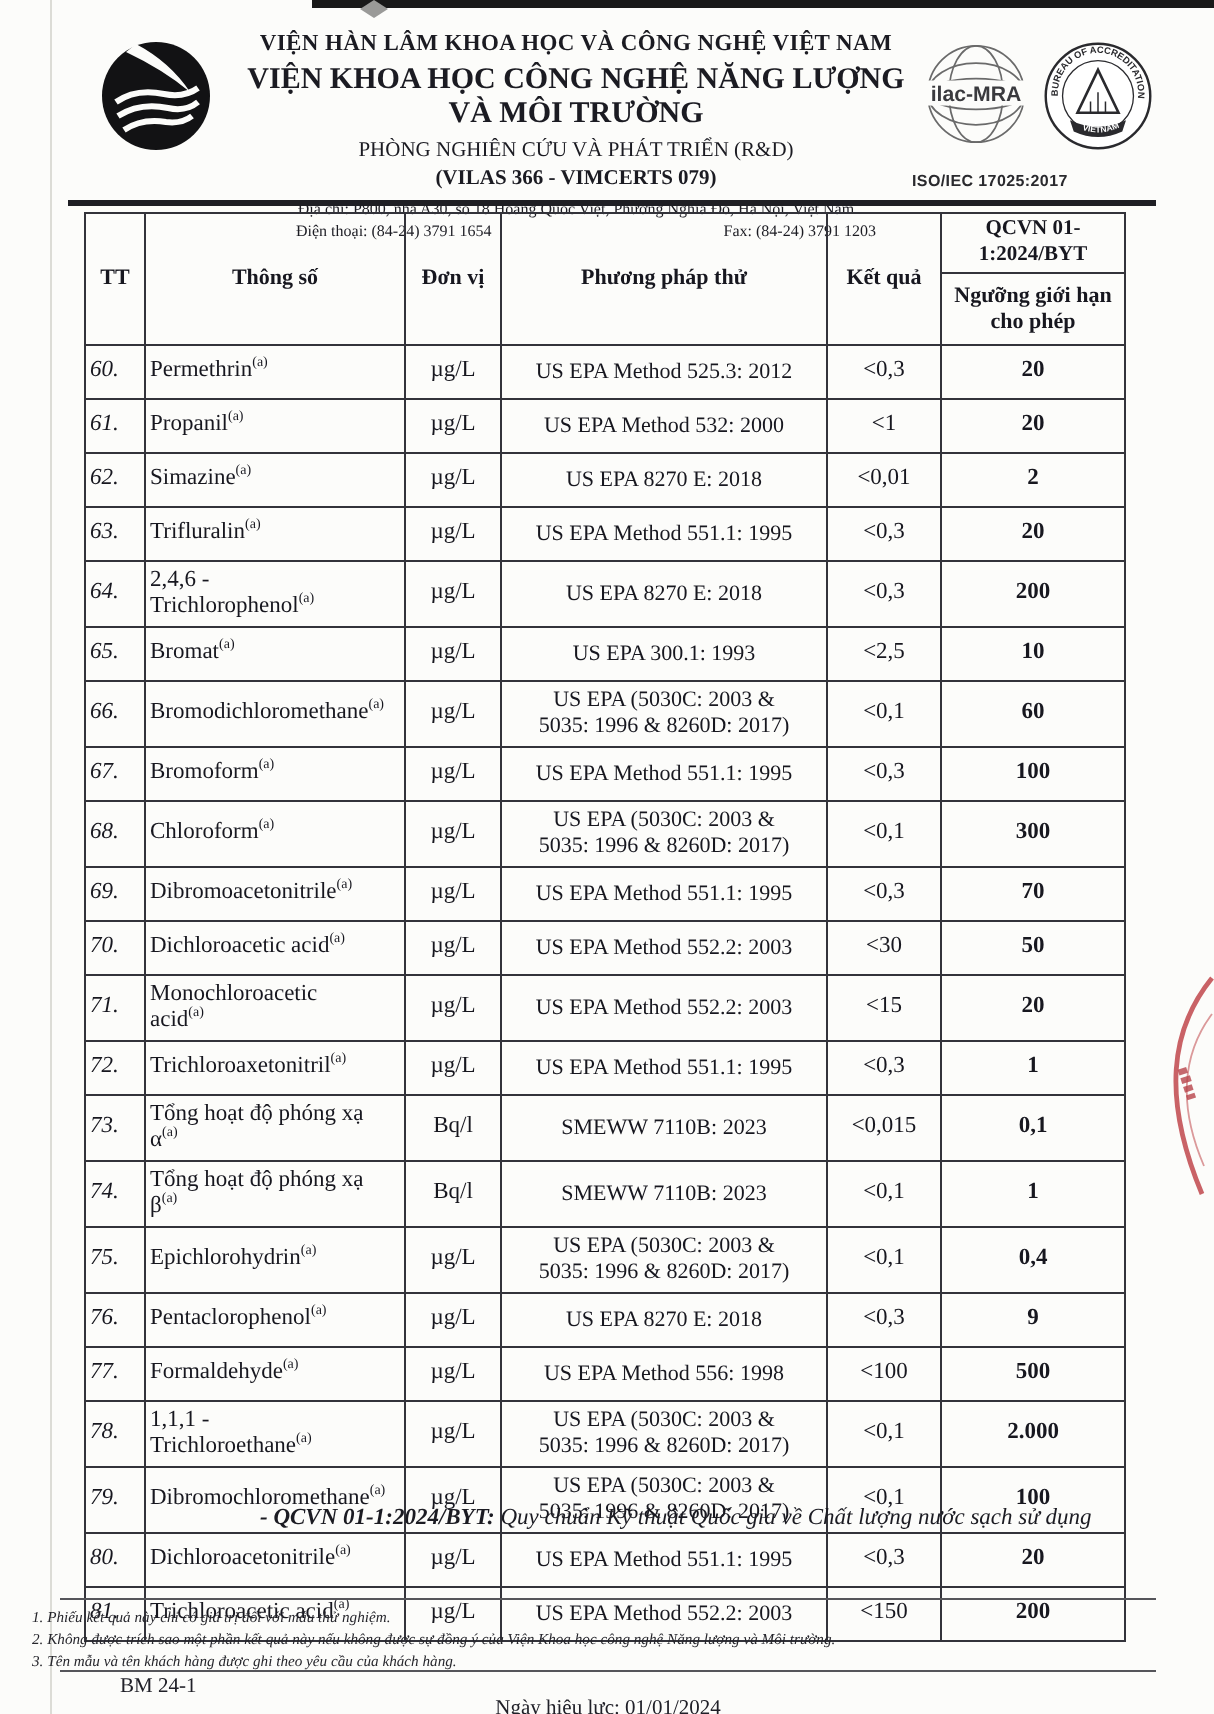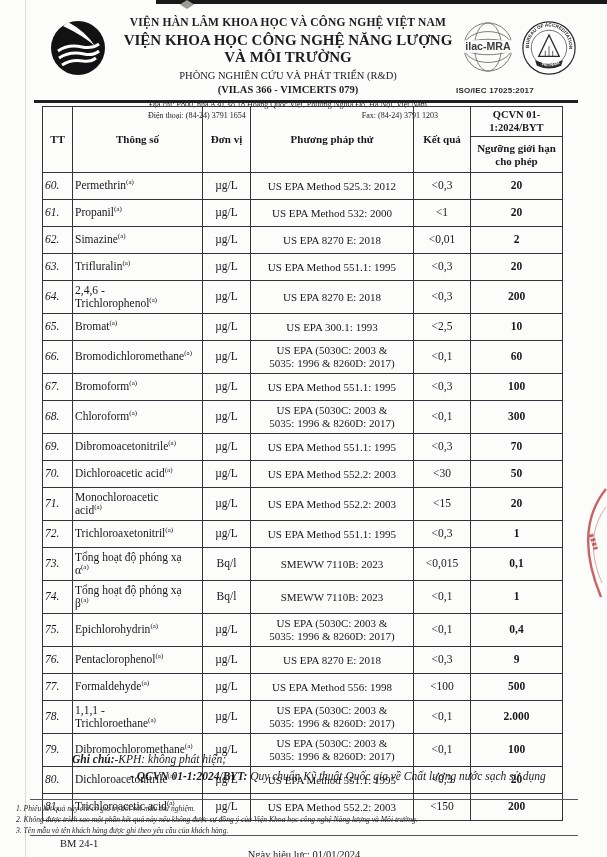--- a/index.html
+++ b/index.html
@@ -341,21 +341,20 @@
           <td class="cell-param">Trichloroacetic acid<span class="sup">(a)</span></td>
           <td class="cell-unit">µg/L</td>
           <td class="cell-method">US EPA Method 552.2: 2003</td>
           <td class="cell-result">&lt;150</td>
           <td class="cell-limit">200</td>
         </tr>
       </tbody>
   </table>
 
   <div class="notes">
-    <div class="line1"><span class="b">Ghi chú:</span><span>-KPH: không phát hiện;</span></div>
     <div class="line2"><span class="b">- QCVN 01-1:2024/BYT:</span><span> Quy chuẩn Kỹ thuật Quốc gia về Chất lượng nước sạch sử dụng</span></div>
   </div>
 
   <div class="fn-rule1"></div>
   <div class="footnotes">
     <div>1. Phiếu kết quả này chỉ có giá trị đối với mẫu thử nghiệm.</div>
     <div>2. Không được trích sao một phần kết quả này nếu không được sự đồng ý của Viện Khoa học công nghệ Năng lượng và Môi trường.</div>
     <div>3. Tên mẫu và tên khách hàng được ghi theo yêu cầu của khách hàng.</div>
   </div>
   <div class="fn-rule2"></div>

